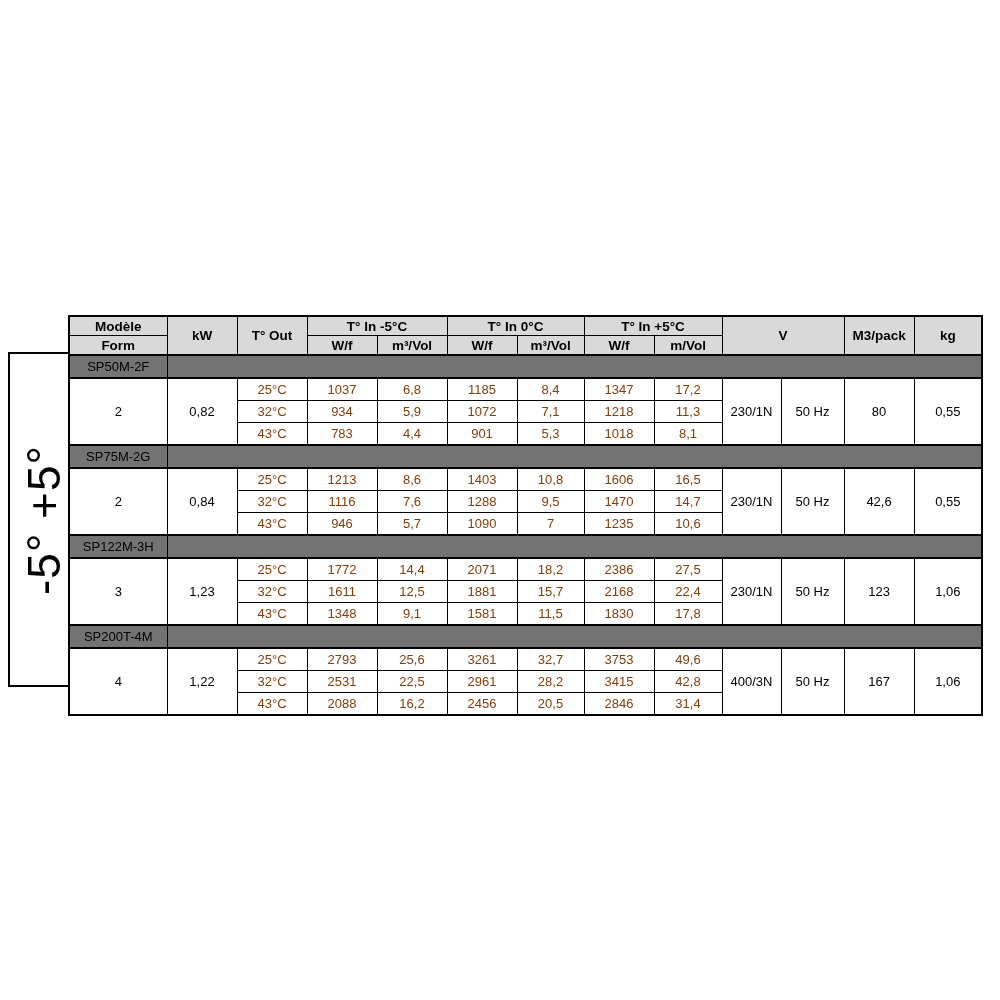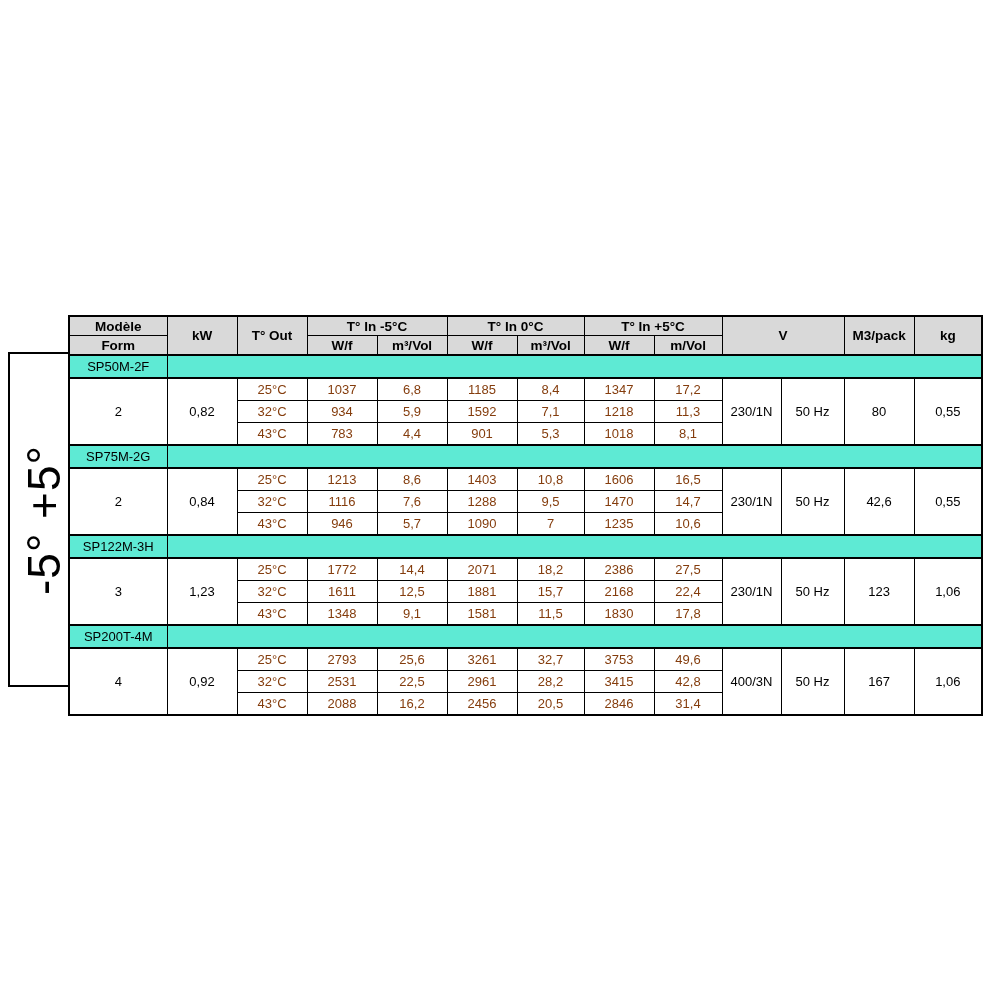--- a/index.html
+++ b/index.html
@@ -22,21 +22,21 @@
     position:absolute;left:68px;top:315px;width:913px;
     border-collapse:collapse;table-layout:fixed;
     border:2px solid #000;
   }
   table.spec td,table.spec th{
     border:1px solid #000;text-align:center;vertical-align:middle;
     padding:0;font-size:13px;font-weight:normal;overflow:hidden;white-space:nowrap;
   }
   tr.hr1 td,tr.hr2 td{background:#d9d9d9;font-weight:bold;height:18px;font-size:13.5px;}
   tr.model-row td{
-    border-top:2px solid #000;border-bottom:2px solid #000;height:21px;background:#5eead4;
+    border-top:2px solid #000;border-bottom:2px solid #000;height:21px;background:#737373;
   }
   td.model-name{
     font-weight:bold;text-align:left;padding-left:3px;font-size:15px;
   }
   tr.data-row td{height:21px;background:#fff;}
   td.orange{
     background:#f8cbad;color:#843c0c;
     border:1px solid #9c5b34;
   }
   td.orange.lastc{border-right:1px solid #000;}
@@ -103,21 +103,21 @@
     <td class="orange lastc">17,2</td>
     <td rowspan="3">230/1N</td>
     <td rowspan="3">50 Hz</td>
     <td rowspan="3">80</td>
     <td rowspan="3">0,55</td>
   </tr>
   <tr class="data-row">
     <td class="orange">32°C</td>
     <td class="orange">934</td>
     <td class="orange">5,9</td>
-    <td class="orange">1592</td>
+    <td class="orange">1072</td>
     <td class="orange">7,1</td>
     <td class="orange">1218</td>
     <td class="orange lastc">11,3</td>
   </tr>
   <tr class="data-row">
     <td class="orange">43°C</td>
     <td class="orange">783</td>
     <td class="orange">4,4</td>
     <td class="orange">901</td>
     <td class="orange">5,3</td>
@@ -200,21 +200,21 @@
     <td class="orange">1830</td>
     <td class="orange lastc">17,8</td>
   </tr>
 
   <tr class="model-row">
     <td class="model-name">SP200T-4M</td>
     <td colspan="12"></td>
   </tr>
   <tr class="data-row">
     <td rowspan="3">4</td>
-    <td rowspan="3">0,92</td>
+    <td rowspan="3">1,22</td>
     <td class="orange">25°C</td>
     <td class="orange">2793</td>
     <td class="orange">25,6</td>
     <td class="orange">3261</td>
     <td class="orange">32,7</td>
     <td class="orange">3753</td>
     <td class="orange lastc">49,6</td>
     <td rowspan="3">400/3N</td>
     <td rowspan="3">50 Hz</td>
     <td rowspan="3">167</td>

